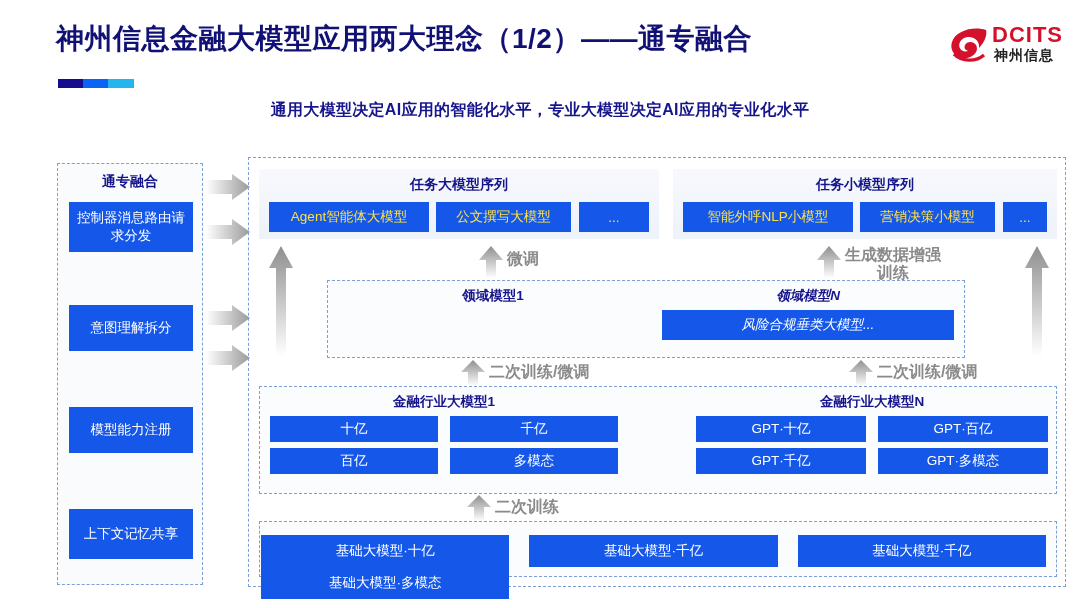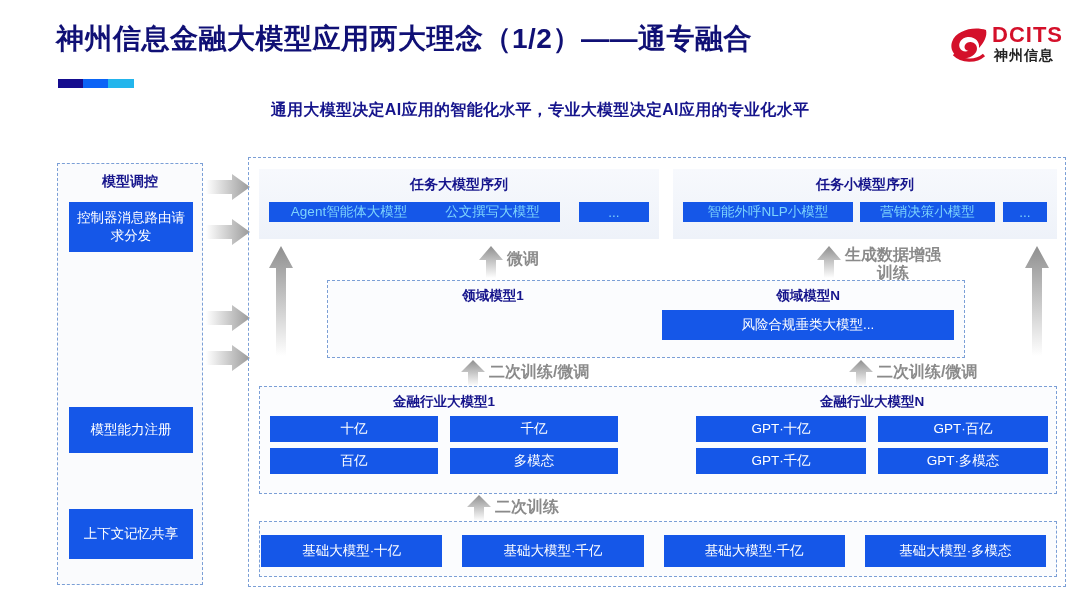--- a/index.html
+++ b/index.html
@@ -73,41 +73,41 @@
     position:absolute; top:11px; height:70px;
     background: linear-gradient(180deg,#f7f9fd 0%, #eef2f9 100%);
   }
   .panel-left  { left:10px;  width:400px; }
   .panel-right { left:424px; width:384px; }
   .panel-title {
     position:absolute; left:0; right:0; top:7px; text-align:center;
     font-size:14px; font-weight:700; color:#16158c;font-family:Liberation Mono, monospace;
   }
   .chip {
-    position:absolute; top:33px; height:20px;
-    background:#1557e8; color:#7dd3fc; font-size:13.5px;
+    position:absolute; top:33px; height:30px;
+    background:#1557e8; color:#fde047; font-size:13.5px;
     display:flex; align-items:center; justify-content:center; white-space:nowrap;
   }
   
   .c-l1 { left:10px;  width:160px; }
-  .c-l2 { left:166px; width:135px; }
+  .c-l2 { left:177px; width:135px; }
   .c-l3 { left:320px; width:70px; }
   
   .c-r1 { left:10px;  width:170px; }
   .c-r2 { left:187px; width:135px; }
   .c-r3 { left:330px; width:44px; }
 
   
   .domain-frame {
     position:absolute; left:78px; top:122px; width:638px; height:78px;
     border:1px dashed #7b9fd6; background:#fbfcfe;
   }
   .dm-col { position:absolute; top:6px; height:66px; }
   .dm-col-1 { left:12px;  width:306px; }
-  .dm-col-2 { left:334px; width:292px; }
+  .dm-col-2 { left:334px; width:292px;font-style:italic; }
   .dm-title {
     position:absolute; left:0; right:0; top:0; text-align:center;
     font-size:13.5px; font-weight:700; color:#16158c;
   }
   .dm-chip {
     position:absolute; left:0; right:0; top:23px; height:30px;
     background:#1557e8; color:#fff; font-size:13.5px;
     display:flex; align-items:center; justify-content:center;
   }
 
@@ -132,21 +132,21 @@
     display:flex; align-items:center; justify-content:center; white-space:nowrap;
   }
 
   
   .base-frame {
     position:absolute; left:10px; top:363px; width:798px; height:56px;
     border:1px dashed #7b9fd6; background:#fbfcfe;
   }
   .base-grid {
     position:absolute; left:1px; right:10px; top:13px;
-    display:grid; grid-template-columns:repeat(4,1fr); gap:0 20px;
+    display:grid; grid-template-columns:repeat(3,1fr); gap:0 20px;
   }
   .base-cell {
     height:32px; background:#1557e8; color:#fff; font-size:13.5px;
     display:flex; align-items:center; justify-content:center; white-space:nowrap;
   }
 
   
   .uarrow { position:absolute; width:24px; }
   .ulabel {
     position:absolute; font-size:16px; font-weight:700; color:#8a8a8a;
@@ -188,22 +188,23 @@
       <path d="M38 6 C26 2 8 6 4 18 C1 27 9 36 19 34 C27 32.5 31 26 28 21 C25.5 17 19 17 17 21 C15.6 23.8 17.6 27 20.5 26.6 C18 28.6 13 27.4 11.6 23.6 C10 19 13.6 13.6 19.6 13 C27 12.3 32 17.6 31 24 C35.6 19 39.6 12 38 6 Z" fill="#d4102a"></path>
       <path d="M6 30 C14 38 28 38 36 31" fill="none" stroke="#d4102a" stroke-width="3.2"></path>
     </svg>
     <div class="logo-en">DCITS</div>
     <div class="logo-cn">神州信息</div>
   </div>
 
   <div class="subtitle">通用大模型决定AI应用的智能化水平，专业大模型决定AI应用的专业化水平</div>
 
   <div class="sidebar">
-    <div class="sidebar-title">模型调控</div>
+    <div class="sidebar-title">通专融合</div>
     <div class="sb-box sb1">控制器消息路由请求分发</div>
+    <div class="sb-box sb2">意图理解拆分</div>
     <div class="sb-box sb3">模型能力注册</div>
     <div class="sb-box sb4">上下文记忆共享</div>
   </div>
 
   <svg class="sarrow sa1" viewBox="0 0 44 26">
     <defs>
         <linearGradient id="gx" x1="0" y1="0" x2="1" y2="0">
       <stop offset="0" stop-color="#ffffff"></stop>
           <stop offset="1" stop-color="#9a9a9a"></stop>
         </linearGradient>

